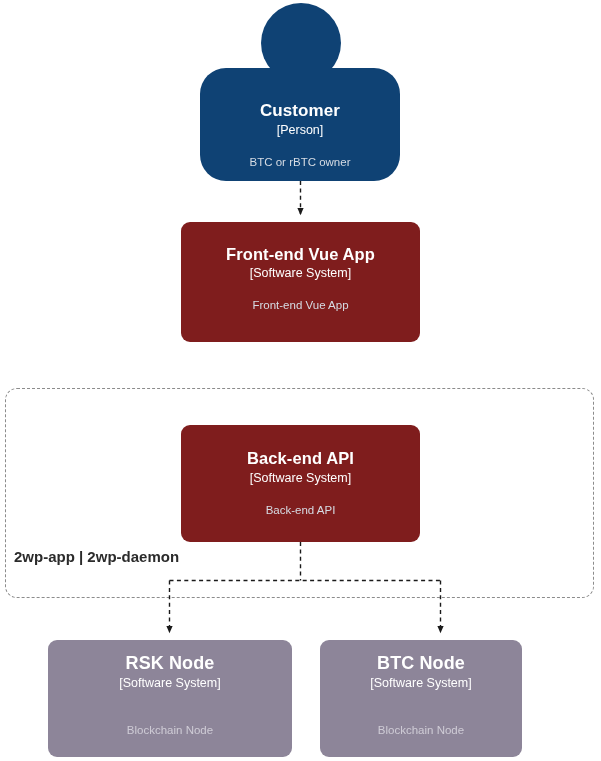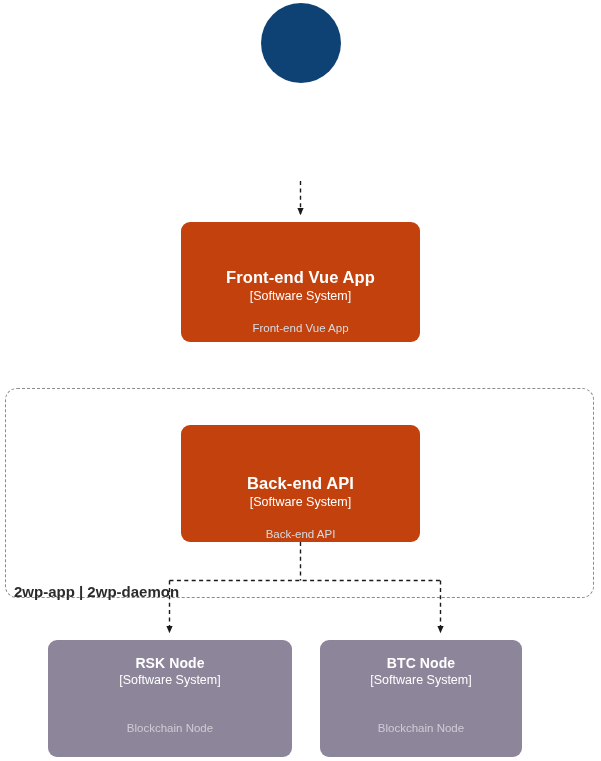--- a/index.html
+++ b/index.html
@@ -87,23 +87,23 @@
     font-size: 12.5px;
     margin-top: 2px;
   }
   .person-body .n-desc {
     font-size: 11.5px;
     margin-top: 16px;
   }
 
   
   .system {
-    background: #c2410c;
+    background: #7f1d1d;
     border-radius: 9px;
-    justify-content: flex-end;
+    justify-content: center;
   }
   .system .n-title {
     font-size: 16.5px;
   }
   .system .n-type {
     font-size: 12.5px;
     margin-top: 2px;
   }
   .system .n-desc {
     font-size: 11.5px;
@@ -125,21 +125,21 @@
   }
 
   
   .bcnode {
     background: #8d8599;
     border-radius: 9px;
     justify-content: center;
     padding-bottom: 6px;
   }
   .bcnode .n-title {
-    font-size: 14px;
+    font-size: 18px;
   }
   .bcnode .n-type {
     font-size: 12.5px;
     margin-top: 2px;
   }
   .bcnode .n-desc {
     font-size: 11.5px;
     margin-top: 32px;
     color: #cfccd6;
   }
@@ -166,21 +166,21 @@
     height: 210px;
     box-sizing: border-box;
     border: 1.5px dashed #8c8c8c;
     border-radius: 12px;
     background: transparent;
     z-index: 0;
   }
   #boundary-label {
     position: absolute;
     left: 14px;
-    top: 583px;
+    top: 548px;
     z-index: 4;
     text-align: left;
   }
   #boundary-label .b-title {
     font-size: 15px;
     font-weight: bold;
     color: #2b2b2b;
     line-height: 1.2;
     white-space: nowrap;
   }
@@ -211,20 +211,25 @@
     <path d="M 300.5 542 L 300.5 580.5" stroke="#1a1a1a" stroke-width="1.4" fill="none" stroke-dasharray="4,3.4"></path>
 
     <path d="M 169.5 580.5 L 440.5 580.5" stroke="#1a1a1a" stroke-width="1.4" fill="none" stroke-dasharray="4,3.4"></path>
 
     <path d="M 169.5 580.5 L 169.5 632" stroke="#1a1a1a" stroke-width="1.4" fill="none" stroke-dasharray="4,3.4" marker-end="url(#arrowhead)"></path>
 
     <path d="M 440.5 580.5 L 440.5 632" stroke="#1a1a1a" stroke-width="1.4" fill="none" stroke-dasharray="4,3.4" marker-end="url(#arrowhead)"></path>
   </svg>
 
   <div class="person-head"></div>
+  <div class="node person-body">
+    <div class="n-title">Customer</div>
+    <div class="n-type">[Person]</div>
+    <div class="n-desc">BTC or rBTC owner</div>
+  </div>
 
   <div id="node-frontend" class="node system">
     <div class="n-title">Front-end Vue App</div>
     <div class="n-type">[Software System]</div>
     <div class="n-desc">Front-end Vue App</div>
   </div>
 
   <div id="node-backend" class="node system">
     <div class="n-title">Back-end API</div>
     <div class="n-type">[Software System]</div>

